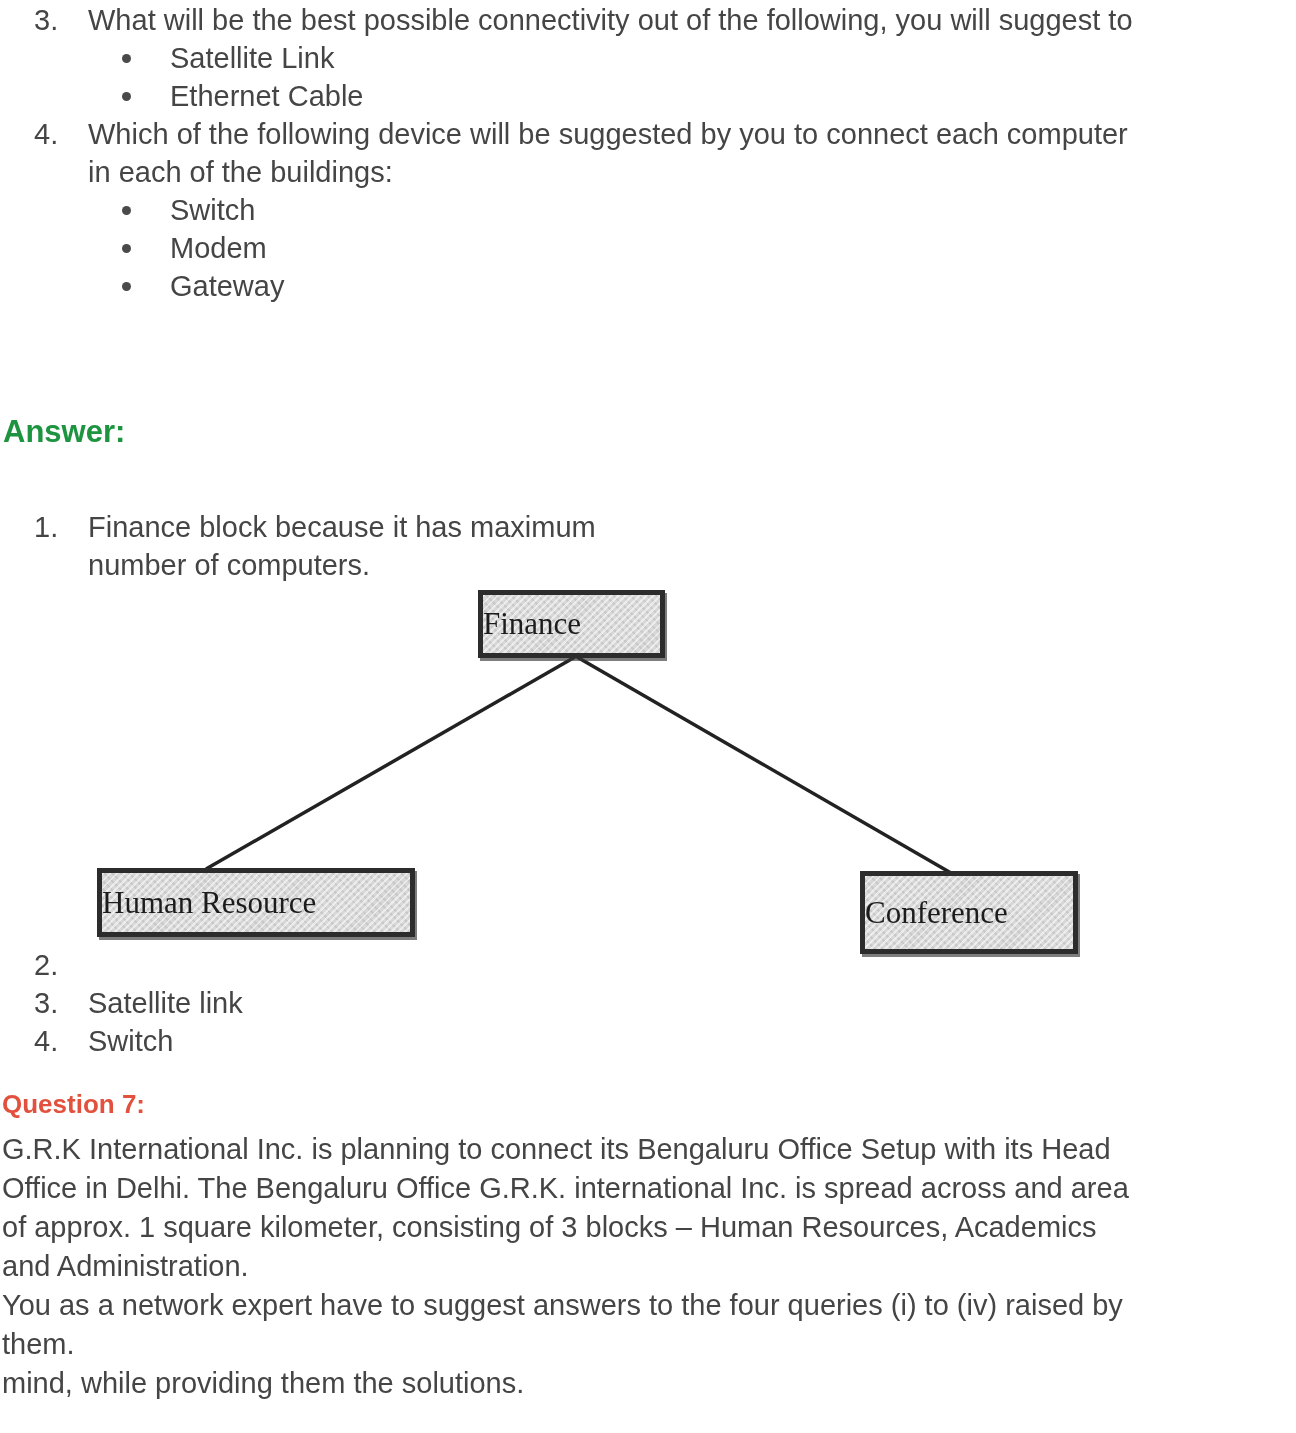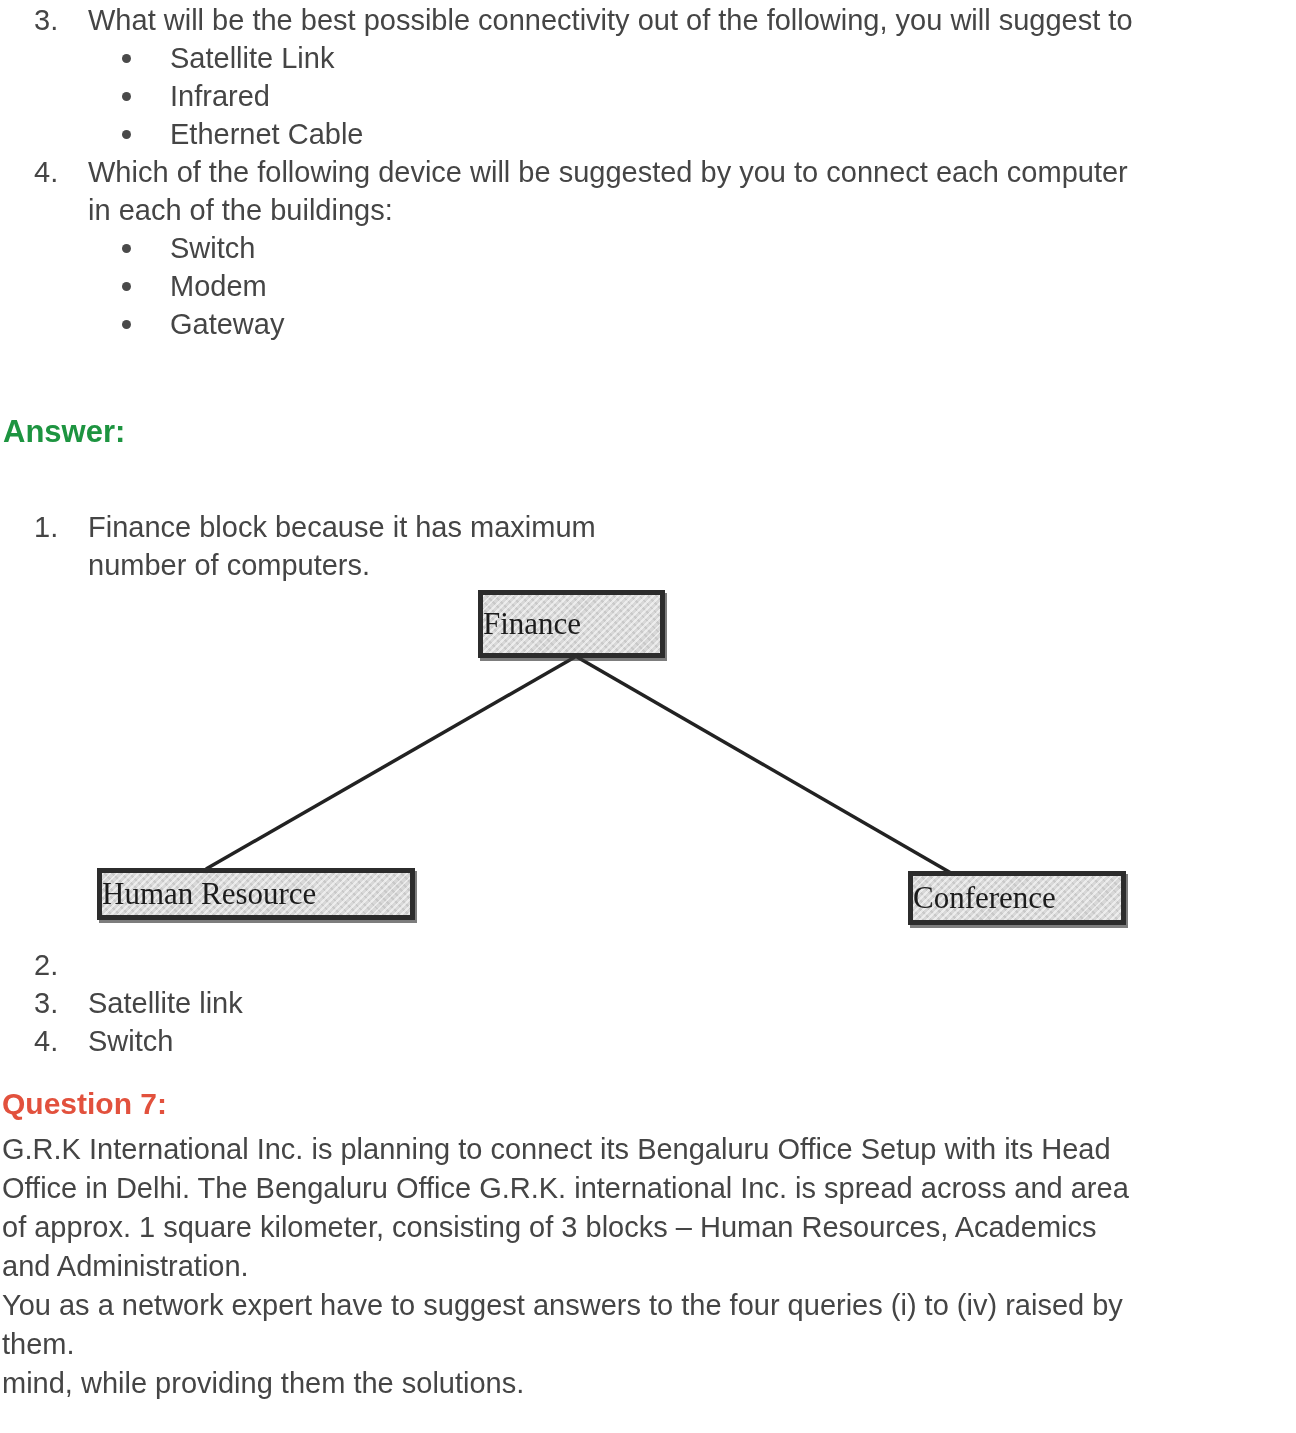--- a/index.html
+++ b/index.html
@@ -42,53 +42,49 @@
     border:5px solid #2c2c2c;
     background-color:#d8d8d8;
     background-image:
       repeating-linear-gradient(135deg, rgba(255,255,255,.55) 0 2px, rgba(255,255,255,0) 2px 5px),
       repeating-linear-gradient(45deg, rgba(0,0,0,.07) 0 2px, rgba(0,0,0,0) 2px 6px);
     box-shadow:2px 3px 0 rgba(55,55,55,.65);
     font-family:"Liberation Serif", serif;
     font-size:31px; color:#1c1c1c;
   }
   .node-finance    { left:478px; top:590px; width:187px; height:68px; }
-  .node-hr         { left:97px;  top:868px; width:318px; height:52px; }
-  .node-conference { left:860px; top:871px; width:218px; height:54px;margin-left:48px; }
+  .node-hr         { left:97px;  top:868px; width:318px; height:69px; }
+  .node-conference { left:860px; top:871px; width:218px; height:83px; }
 
   .ans-rest { position:absolute; top:946px; left:0; }
 
   
   .q7 { position:absolute; top:1087px; left:2px; right:0; }
   .q7-heading {
-    font-size:30px; font-weight:bold; color:#e2513d;
+    font-size:26px; font-weight:bold; color:#e2513d;
     line-height:34px; margin:0 0 9px 0;
   }
   .q7 .line { line-height:39px; }
 </style>
 </head>
 <body>
 
 <div class="page">
 
   <div class="top-list">
 
     <div class="num-row">
       <span class="num-col">3.</span>
       <div>
         <div class="line">What will be the best possible connectivity out of the following, you will suggest to</div>
       </div>
     </div>
     <div class="bullet-row">
       <span class="bullet-dot"></span>
       <span class="bullet-label">Satellite Link</span>
-    </div>
-    <div class="bullet-row">
-      <span class="bullet-dot"></span>
-      <span class="bullet-label">Infrared</span>
     </div>
     <div class="bullet-row">
       <span class="bullet-dot"></span>
       <span class="bullet-label">Ethernet Cable</span>
     </div>
 
     <div class="num-row">
       <span class="num-col">4.</span>
       <div>
         <div class="line">Which of the following device will be suggested by you to connect each computer</div>

